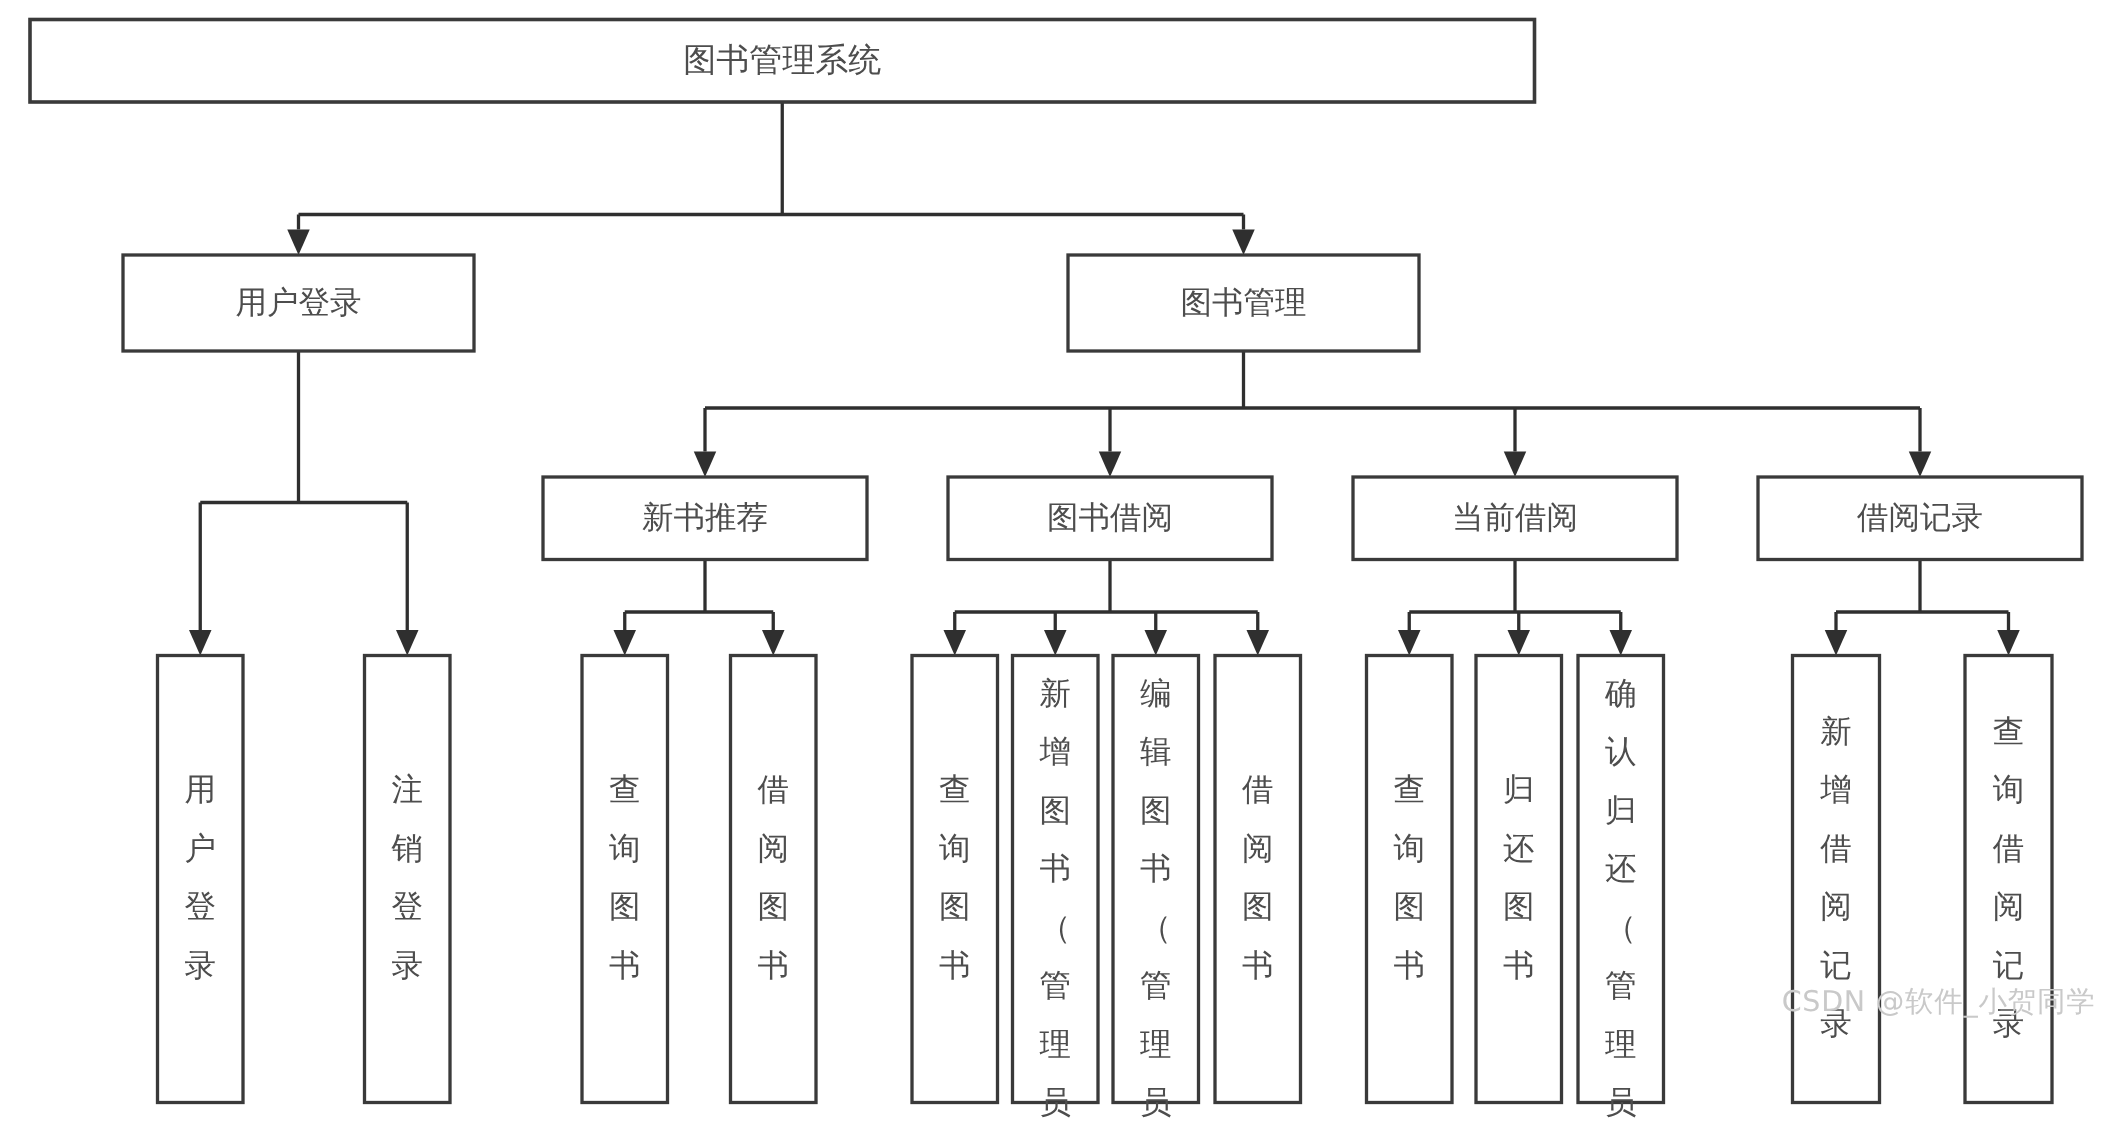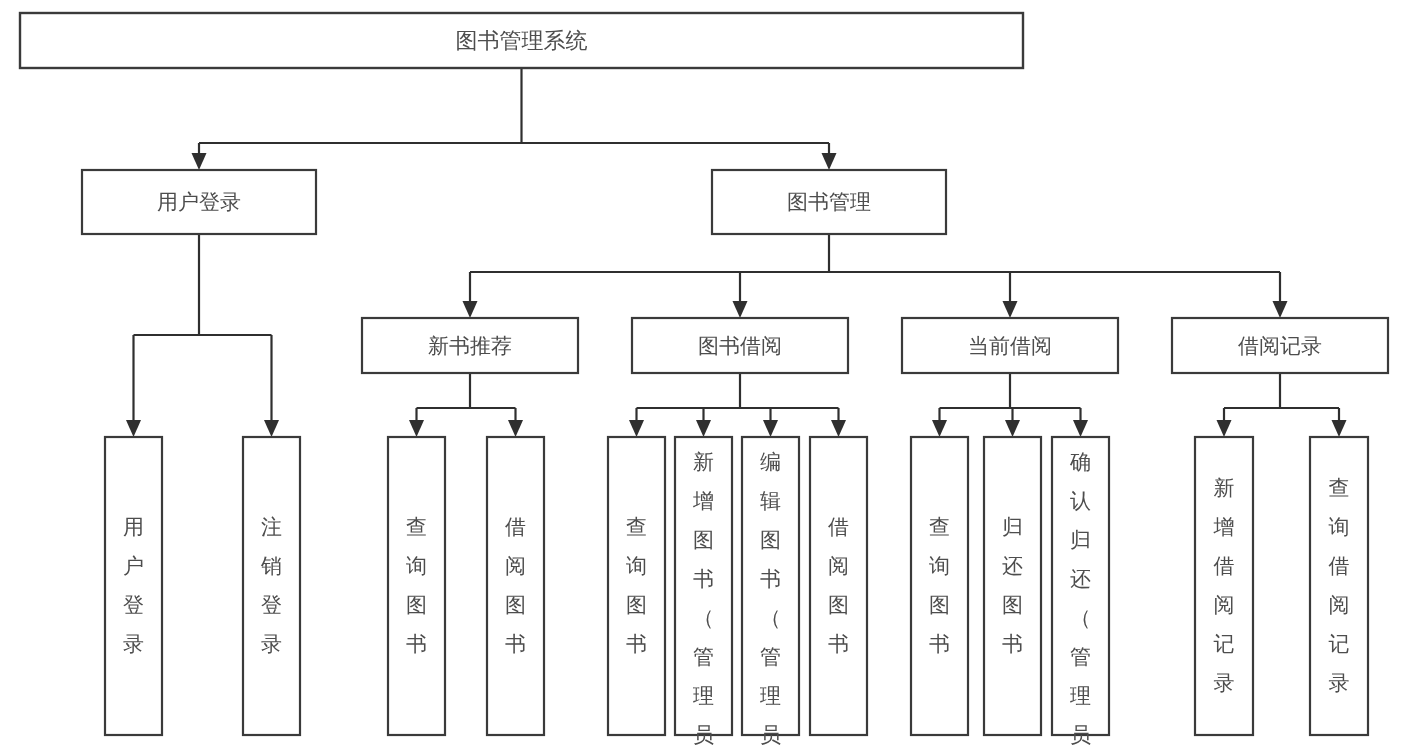--- a/index.html
+++ b/index.html
@@ -209,13 +209,14 @@
         <g>
           <rect x="1195" y="437" width="58" height="298" class="node-box"></rect>
           <text x="1224" y="0" class="leaf-label-char"><tspan x="1224" y="488.5">新</tspan><tspan x="1224" y="527.5">增</tspan><tspan x="1224" y="566.5">借</tspan><tspan x="1224" y="605.5">阅</tspan><tspan x="1224" y="644.5">记</tspan><tspan x="1224" y="683.5">录</tspan></text>
         </g>
         <g>
           <rect x="1310" y="437" width="58" height="298" class="node-box"></rect>
           <text x="1339" y="0" class="leaf-label-char"><tspan x="1339" y="488.5">查</tspan><tspan x="1339" y="527.5">询</tspan><tspan x="1339" y="566.5">借</tspan><tspan x="1339" y="605.5">阅</tspan><tspan x="1339" y="644.5">记</tspan><tspan x="1339" y="683.5">录</tspan></text>
         </g>
       </g>
   </svg>
+  <div class="watermark">CSDN @软件_小贺同学</div>
 </div>
 
 </body></html>

